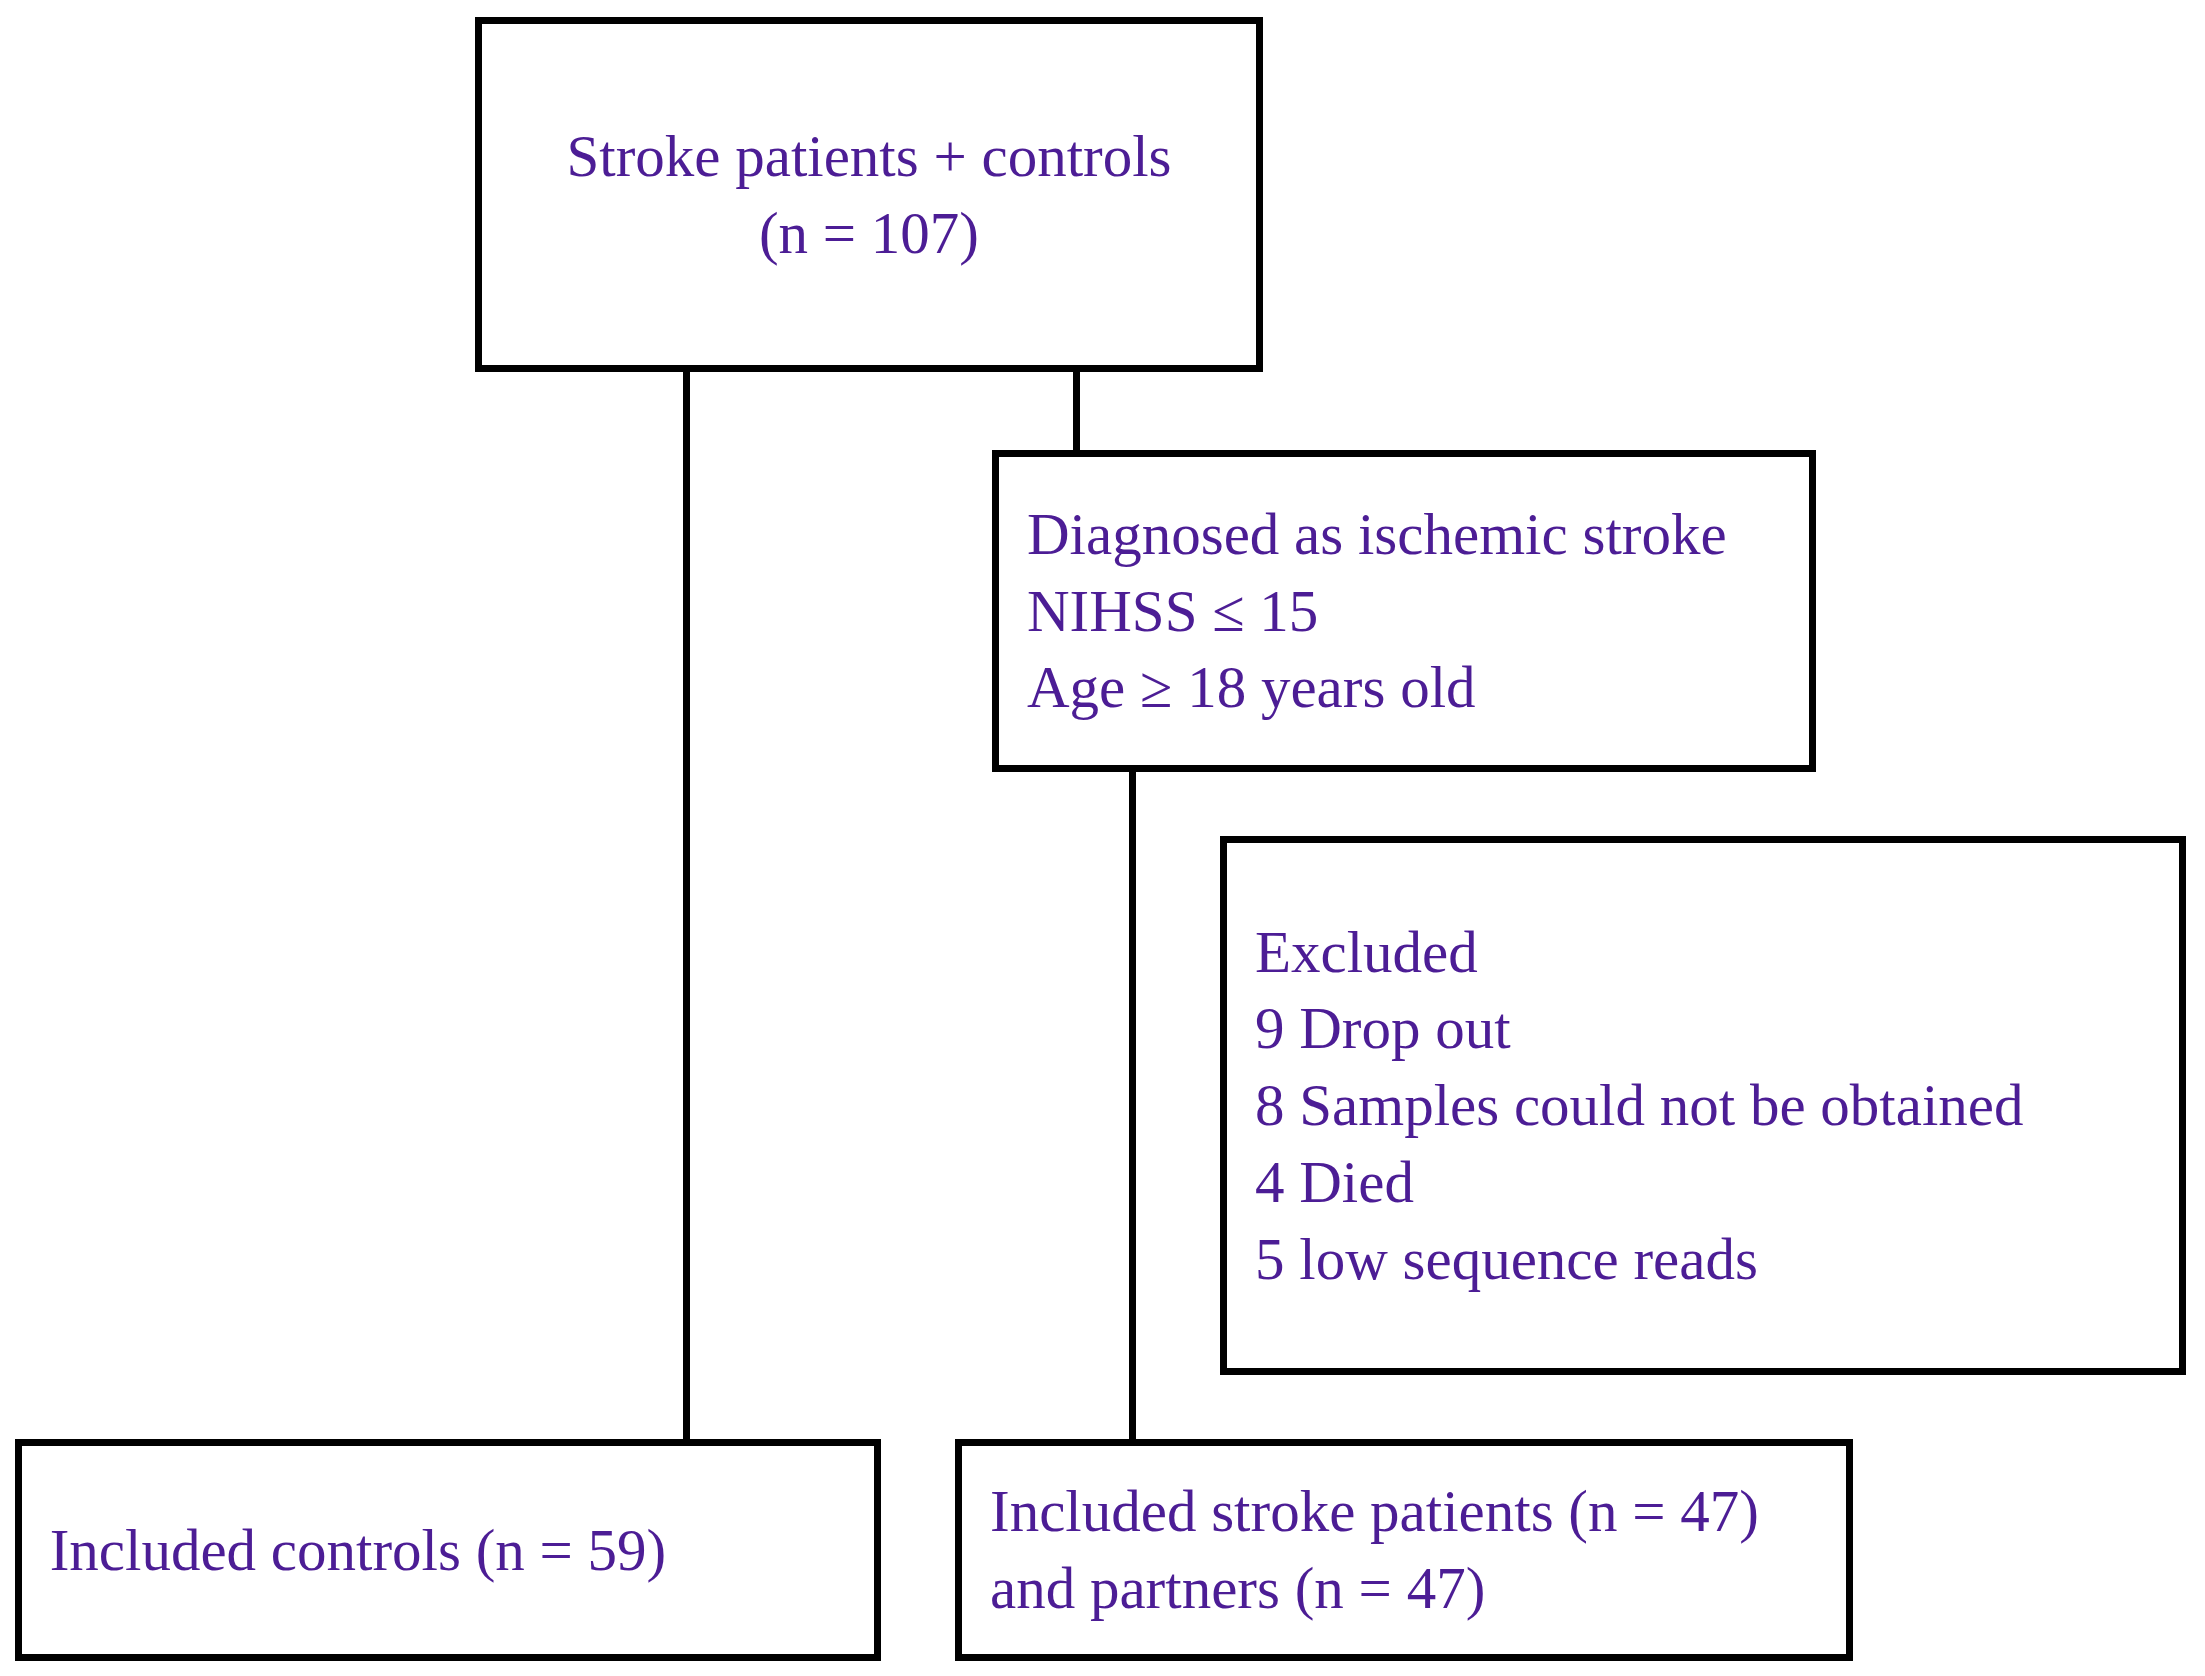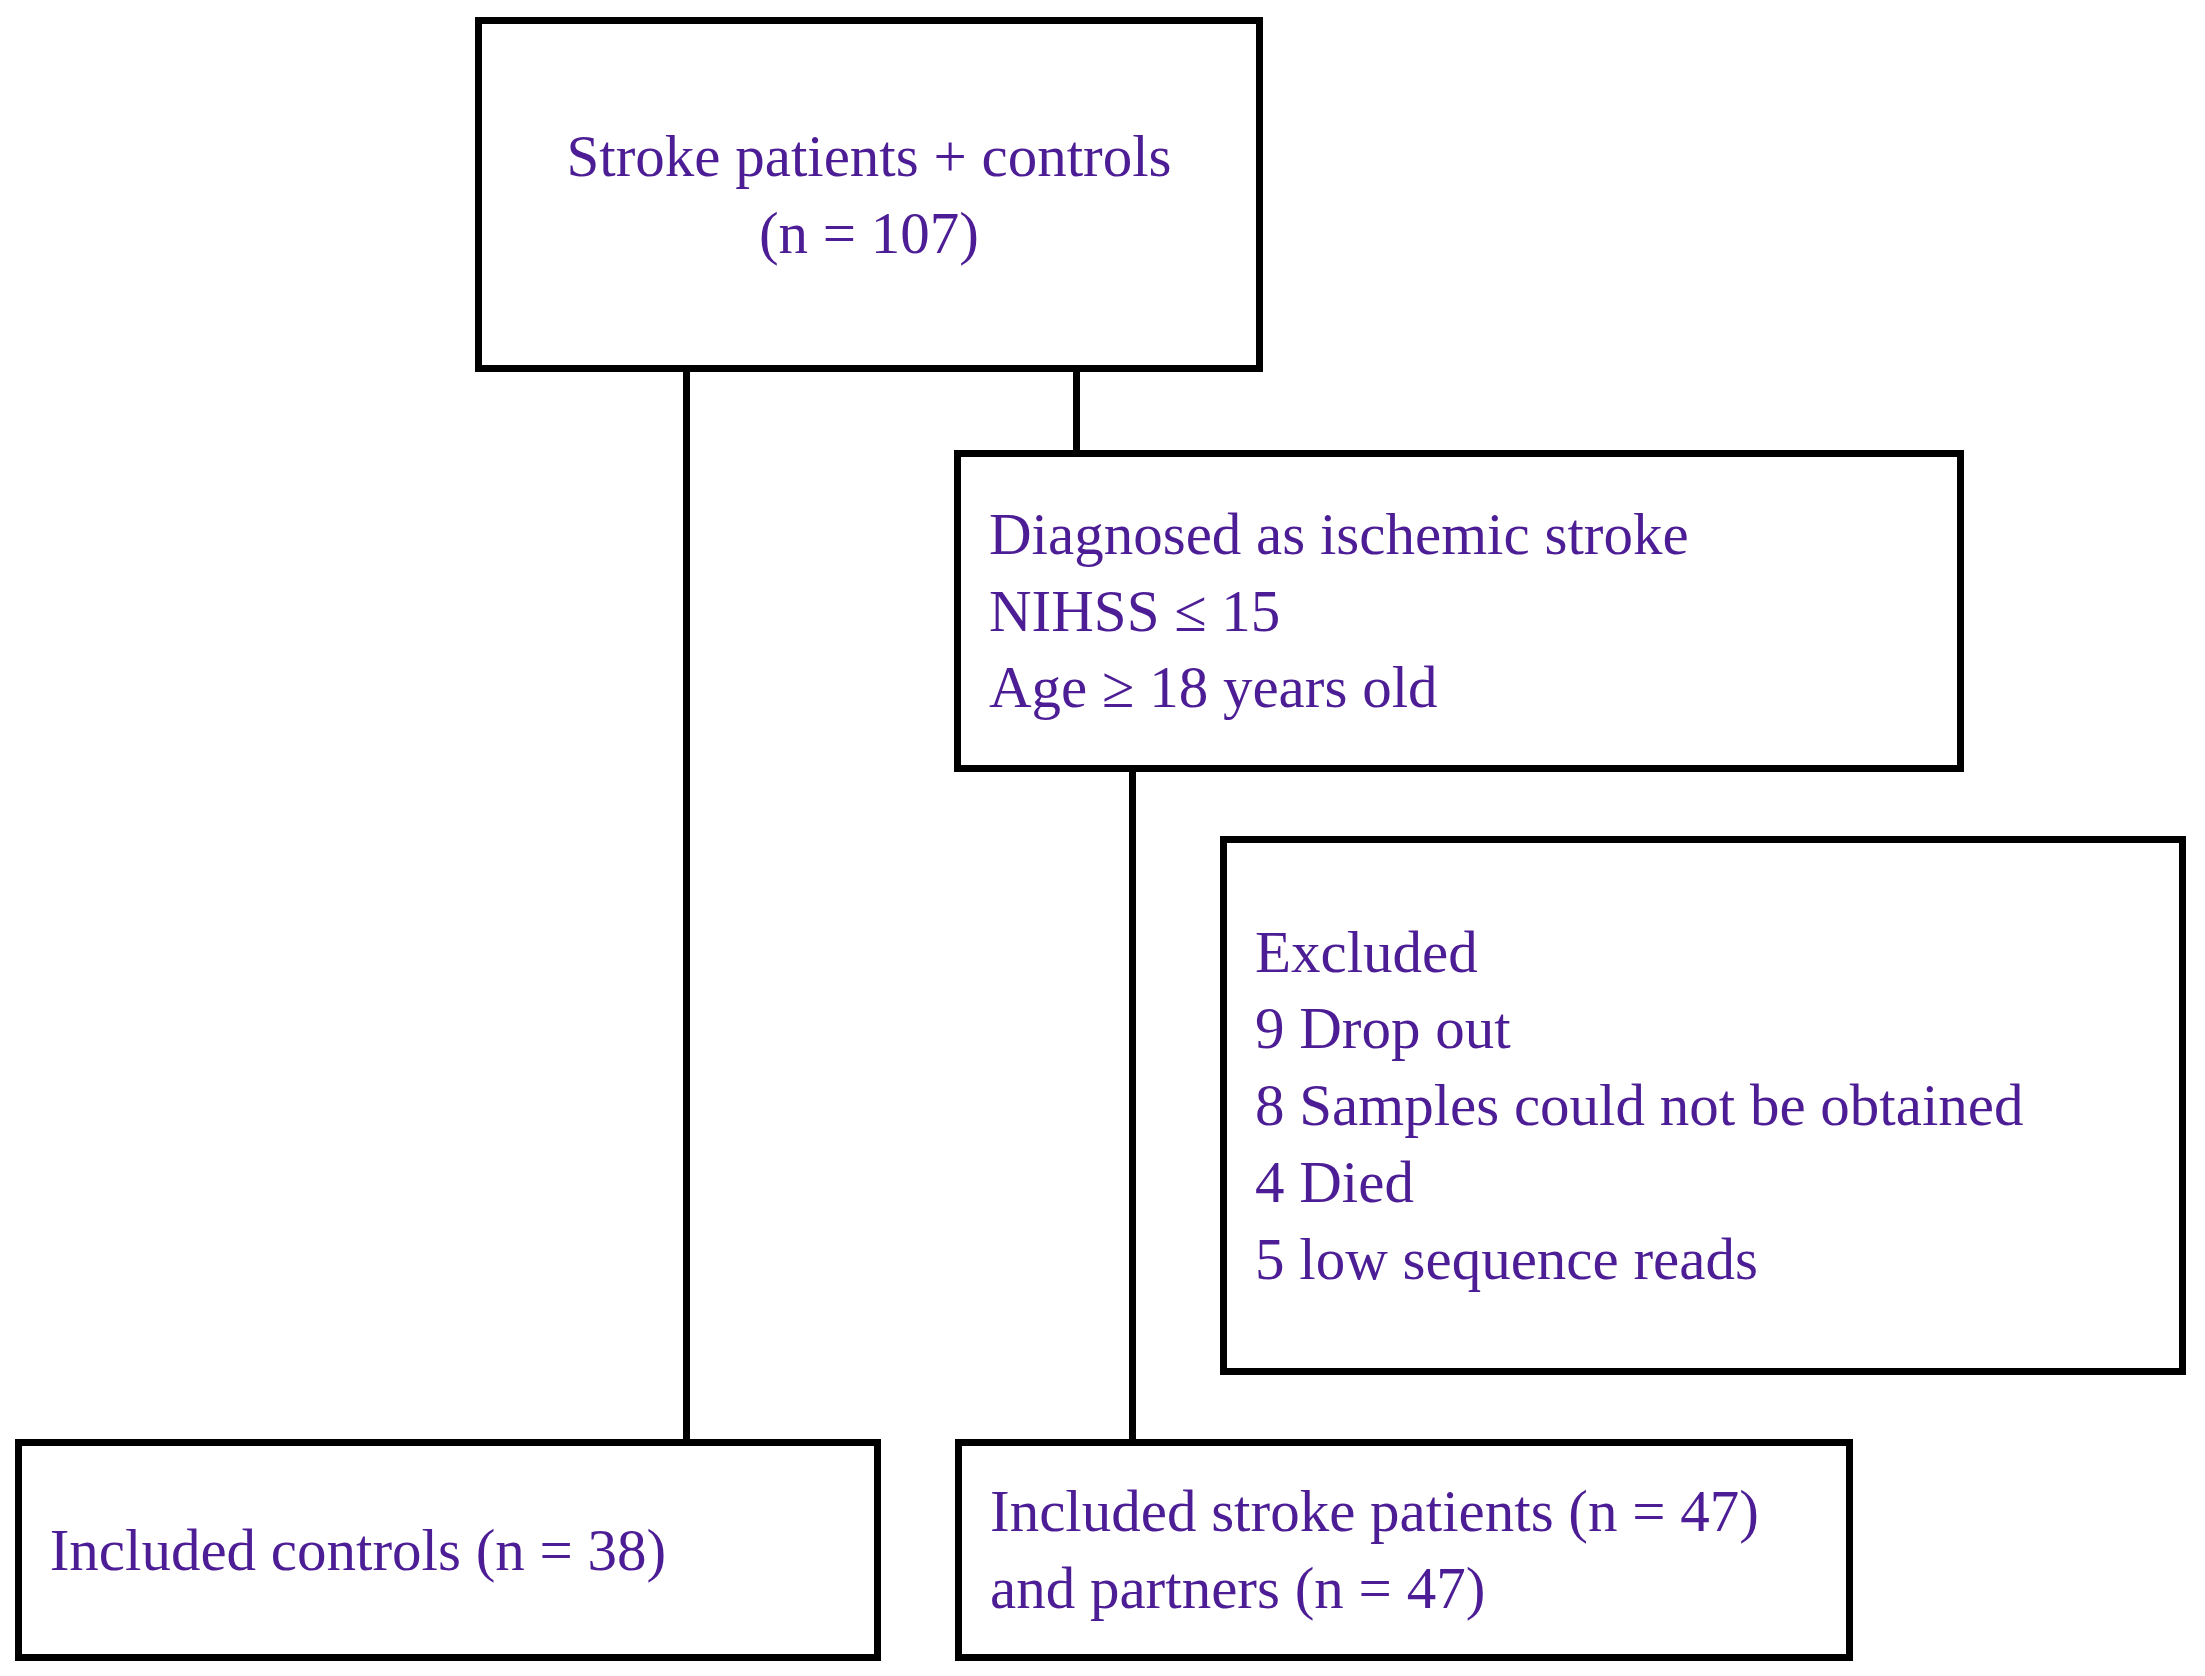--- a/index.html
+++ b/index.html
@@ -43,21 +43,21 @@
     display: block;
     width: 100%;
   }
   .connector {
     position: absolute;
     background: #000000;
   }
 
   
   #box-source        { left: 475px;  top: 17px;   width: 788px; height: 355px; }
-  #box-eligibility   { left: 954px; top: 450px;  width: 1010px; height: 322px; }
+  #box-eligibility   { left: 992px; top: 450px;  width: 824px; height: 322px; }
   #box-excluded      { left: 1220px; top: 836px; width: 966px; height: 539px; justify-content: center; }
   #box-controls      { left: 14.7px;   top: 1439px; width: 866px; height: 222px; }
   #box-patients      { left: 955px; top: 1439px; width: 898px; height: 222px; }
 
   #connector-source-to-controls     { left: 683px;  top: 369px;  width: 7px; height: 1074px; }
   #connector-source-to-eligibility  { left: 1073px; top: 369px;  width: 7px; height: 85px; }
   #connector-eligibility-to-patients{ left: 1129px; top: 769px;  width: 7px; height: 674px; }
 </style>
 </head>
 <body>
@@ -83,21 +83,21 @@
 
   <div class="node left" id="box-excluded">
     <span class="node-text">Excluded
 9 Drop out
 8 Samples could not be obtained
 4 Died
 5 low sequence reads</span>
   </div>
 
   <div class="node left" id="box-controls">
-    <span class="node-text">Included controls (n = 38)</span>
+    <span class="node-text">Included controls (n = 59)</span>
   </div>
 
   <div class="node left" id="box-patients">
     <span class="node-text">Included stroke patients (n = 47) and partners (n = 47)</span>
   </div>
 
 </div>
 
 
 </body></html>

